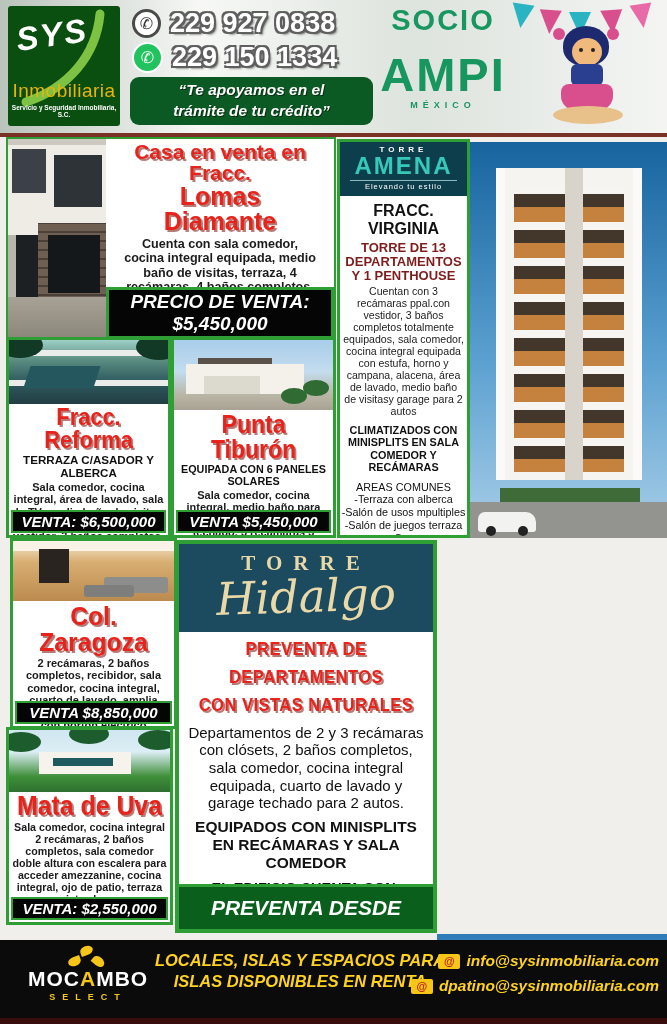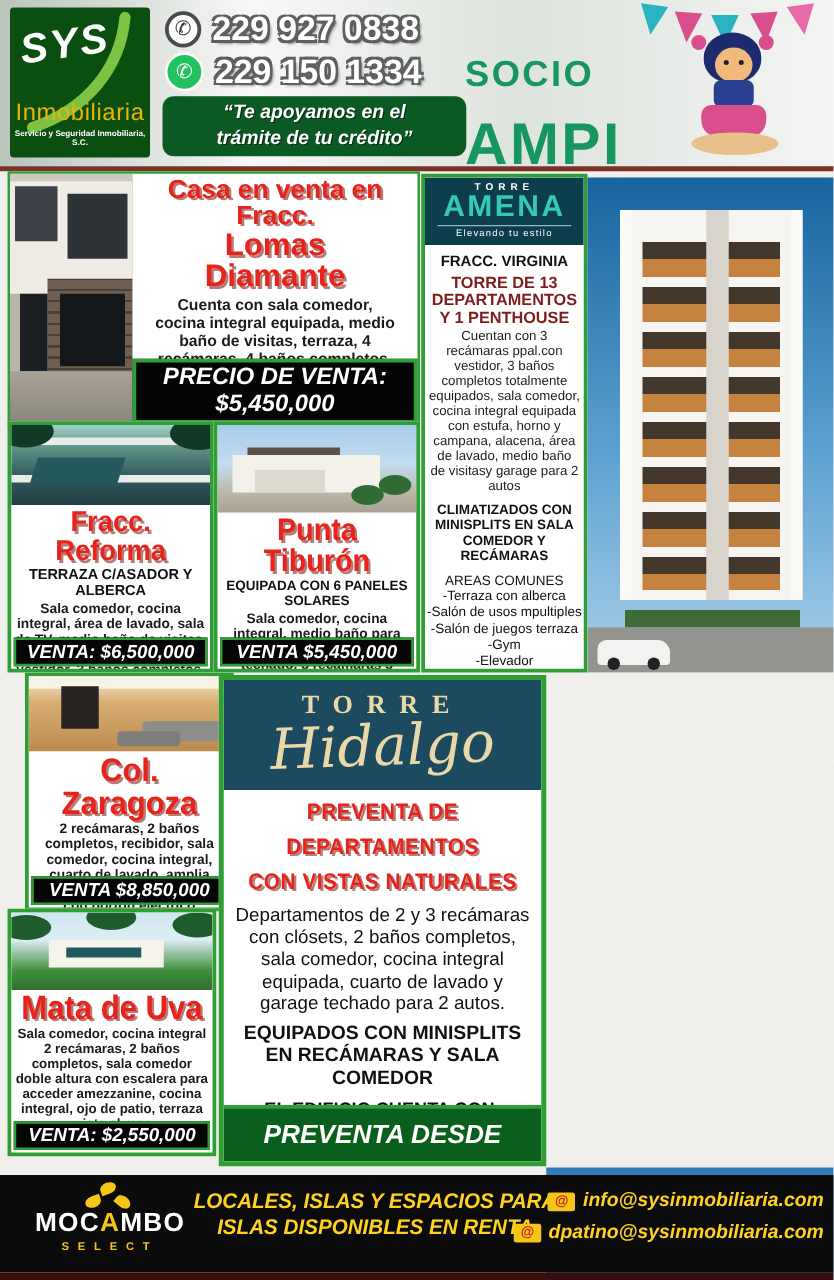--- a/index.html
+++ b/index.html
@@ -25,21 +25,21 @@
   .phone-icon{width:27px;height:27px;border-radius:50%;display:flex;align-items:center;justify-content:center;
     font-size:16px;flex:0 0 auto;}
   .phone-icon.plain{background:#fff;border:3px solid #4a4a4a;color:#333;width:23px;height:23px;}
   .phone-icon.wa{background:#22c35e;border:2px solid #fff;color:#fff;}
   .phone-num{font-size:27px;font-weight:800;color:#fff;white-space:nowrap;
     text-shadow:-2px -2px 0 #5f5f5f,2px -2px 0 #5f5f5f,-2px 2px 0 #5f5f5f,2px 2px 0 #5f5f5f,3px 3px 2px rgba(0,0,0,.35);}
   .quote-box{left:130px;top:77px;width:243px;height:48px;background:#0b5a23;border-radius:9px;
     color:#fff;font-weight:800;font-style:italic;font-size:15.5px;text-align:center;
     display:flex;flex-direction:column;justify-content:center;line-height:1.35;
     text-shadow:1px 1px 0 rgba(0,0,0,.5);}
-  .socio-ampi{left:372px;top:4px;width:142px;margin-top:40px;}
+  .socio-ampi{left:372px;top:4px;width:142px;text-align:center;}
   .socio{color:#17965f;font-weight:800;font-size:29px;letter-spacing:2px;}
   .ampi{color:#17965f;font-weight:800;font-size:47px;letter-spacing:2px;margin-top:14px;line-height:1;}
   .ampi-sub{color:#17965f;font-size:9px;font-weight:700;letter-spacing:5px;margin-top:2px;}
 
   .doll-area{left:505px;top:0;width:162px;height:133px;}
   .flag{width:0;height:0;border-left:11px solid transparent;border-right:11px solid transparent;}
   .doll-hair{left:58px;top:26px;width:46px;height:40px;background:#1d2a6e;border-radius:50% 50% 45% 45%;}
   .doll-bow{width:12px;height:12px;background:#d94f8e;border-radius:50%;}
   .doll-face{left:67px;top:38px;width:30px;height:28px;background:#f2b97c;border-radius:50%;}
   .doll-eye{width:4px;height:4px;background:#222;border-radius:50%;top:10px;}
@@ -74,21 +74,21 @@
   .lomas-body{font-size:12.6px;line-height:1.14;margin-top:3px;}
   .lomas-price{position:absolute;left:0;right:0;bottom:0;font-size:19px;padding:1px 0;border-width:3px;}
 
   
   .amena{left:337px;top:139px;width:133px;height:399px;}
   .amena-logo{background:#0d3e4c;padding:3px 0 5px;}
   .amena-top{color:#fff;font-size:8px;letter-spacing:4px;font-weight:700;}
   .amena-brand{color:#35c8bb;font-size:24px;font-weight:800;letter-spacing:2px;line-height:1;}
   .amena-tagline{color:#fff;font-size:7.5px;letter-spacing:1px;border-top:1px solid #8fb8c0;
     margin:2px 10px 0;padding-top:1px;}
-  .amena-loc{font-size:12px;font-weight:800;margin-top:6px;}
+  .amena-loc{font-size:16px;font-weight:800;margin-top:6px;}
   .amena-head{font-size:13px;font-weight:800;color:#7f1d1d;line-height:1.06;margin:3px 2px 0;}
   .amena-body{font-size:10.6px;line-height:1.13;margin:4px 3px 0;color:#1c1c1c;}
   .amena-feat{font-size:10.8px;font-weight:800;line-height:1.15;margin:6px 2px 0;}
   .amena-areas-title{font-size:10.8px;margin-top:7px;}
   .amena-area{font-size:10.8px;line-height:1.22;}
 
   
   .tower{left:470px;top:142px;width:197px;height:396px;
     background:linear-gradient(180deg,#17649f 0%,#5ba0d0 55%,#aacfe8 100%);}
   .tw-bldg{left:26px;top:26px;width:146px;height:312px;background:#f6f4f0;
@@ -117,21 +117,21 @@
   .tb-photo{width:100%;height:70px;background:linear-gradient(180deg,#a9cdea 0%,#c3dcef 45%,#b9b4a4 80%,#a8a294 100%);}
   .tb-house{position:absolute;left:12px;top:24px;width:118px;height:30px;background:#f3f1ea;}
   .tb-roof{position:absolute;left:24px;top:18px;width:74px;height:10px;background:#5a5248;}
   .tb-garage{position:absolute;left:30px;top:36px;width:56px;height:18px;background:#dcd9ce;}
   .tb-bush{position:absolute;width:26px;height:16px;background:#2f6b33;border-radius:50%;}
   .tb-title{font-size:25px;margin-top:2px;transform:scaleX(.92);}
   .tb-sub{font-size:10.8px;font-weight:800;margin-top:1px;}
   .tb-body{font-size:11px;line-height:1.13;margin:2px 3px 0;}
 
   
-  .zaragoza{left:20px;top:538px;width:167px;height:191px;}
+  .zaragoza{left:10px;top:538px;width:167px;height:191px;}
   .zg-photo{width:100%;height:60px;background:linear-gradient(180deg,#f4ead2 0%,#d8ae72 35%,#bb8a4e 100%);}
   .zg-ceil{position:absolute;left:0;top:0;width:100%;height:10px;background:#f8f3e6;}
   .zg-panel{position:absolute;left:26px;top:8px;width:30px;height:34px;background:#2a2420;}
   .zg-sofa{position:absolute;right:6px;bottom:8px;width:64px;height:16px;background:#8d8d8b;border-radius:3px;}
   .zg-sofa2{position:absolute;right:40px;bottom:4px;width:50px;height:12px;background:#7e7e7c;border-radius:3px;}
   .zg-title{font-size:26px;margin-top:2px;transform:scaleX(.95);}
   .zg-body{font-size:11px;line-height:1.13;margin:2px 2px 0;}
 
   
   .mata{left:6px;top:727px;width:167px;height:198px;}

